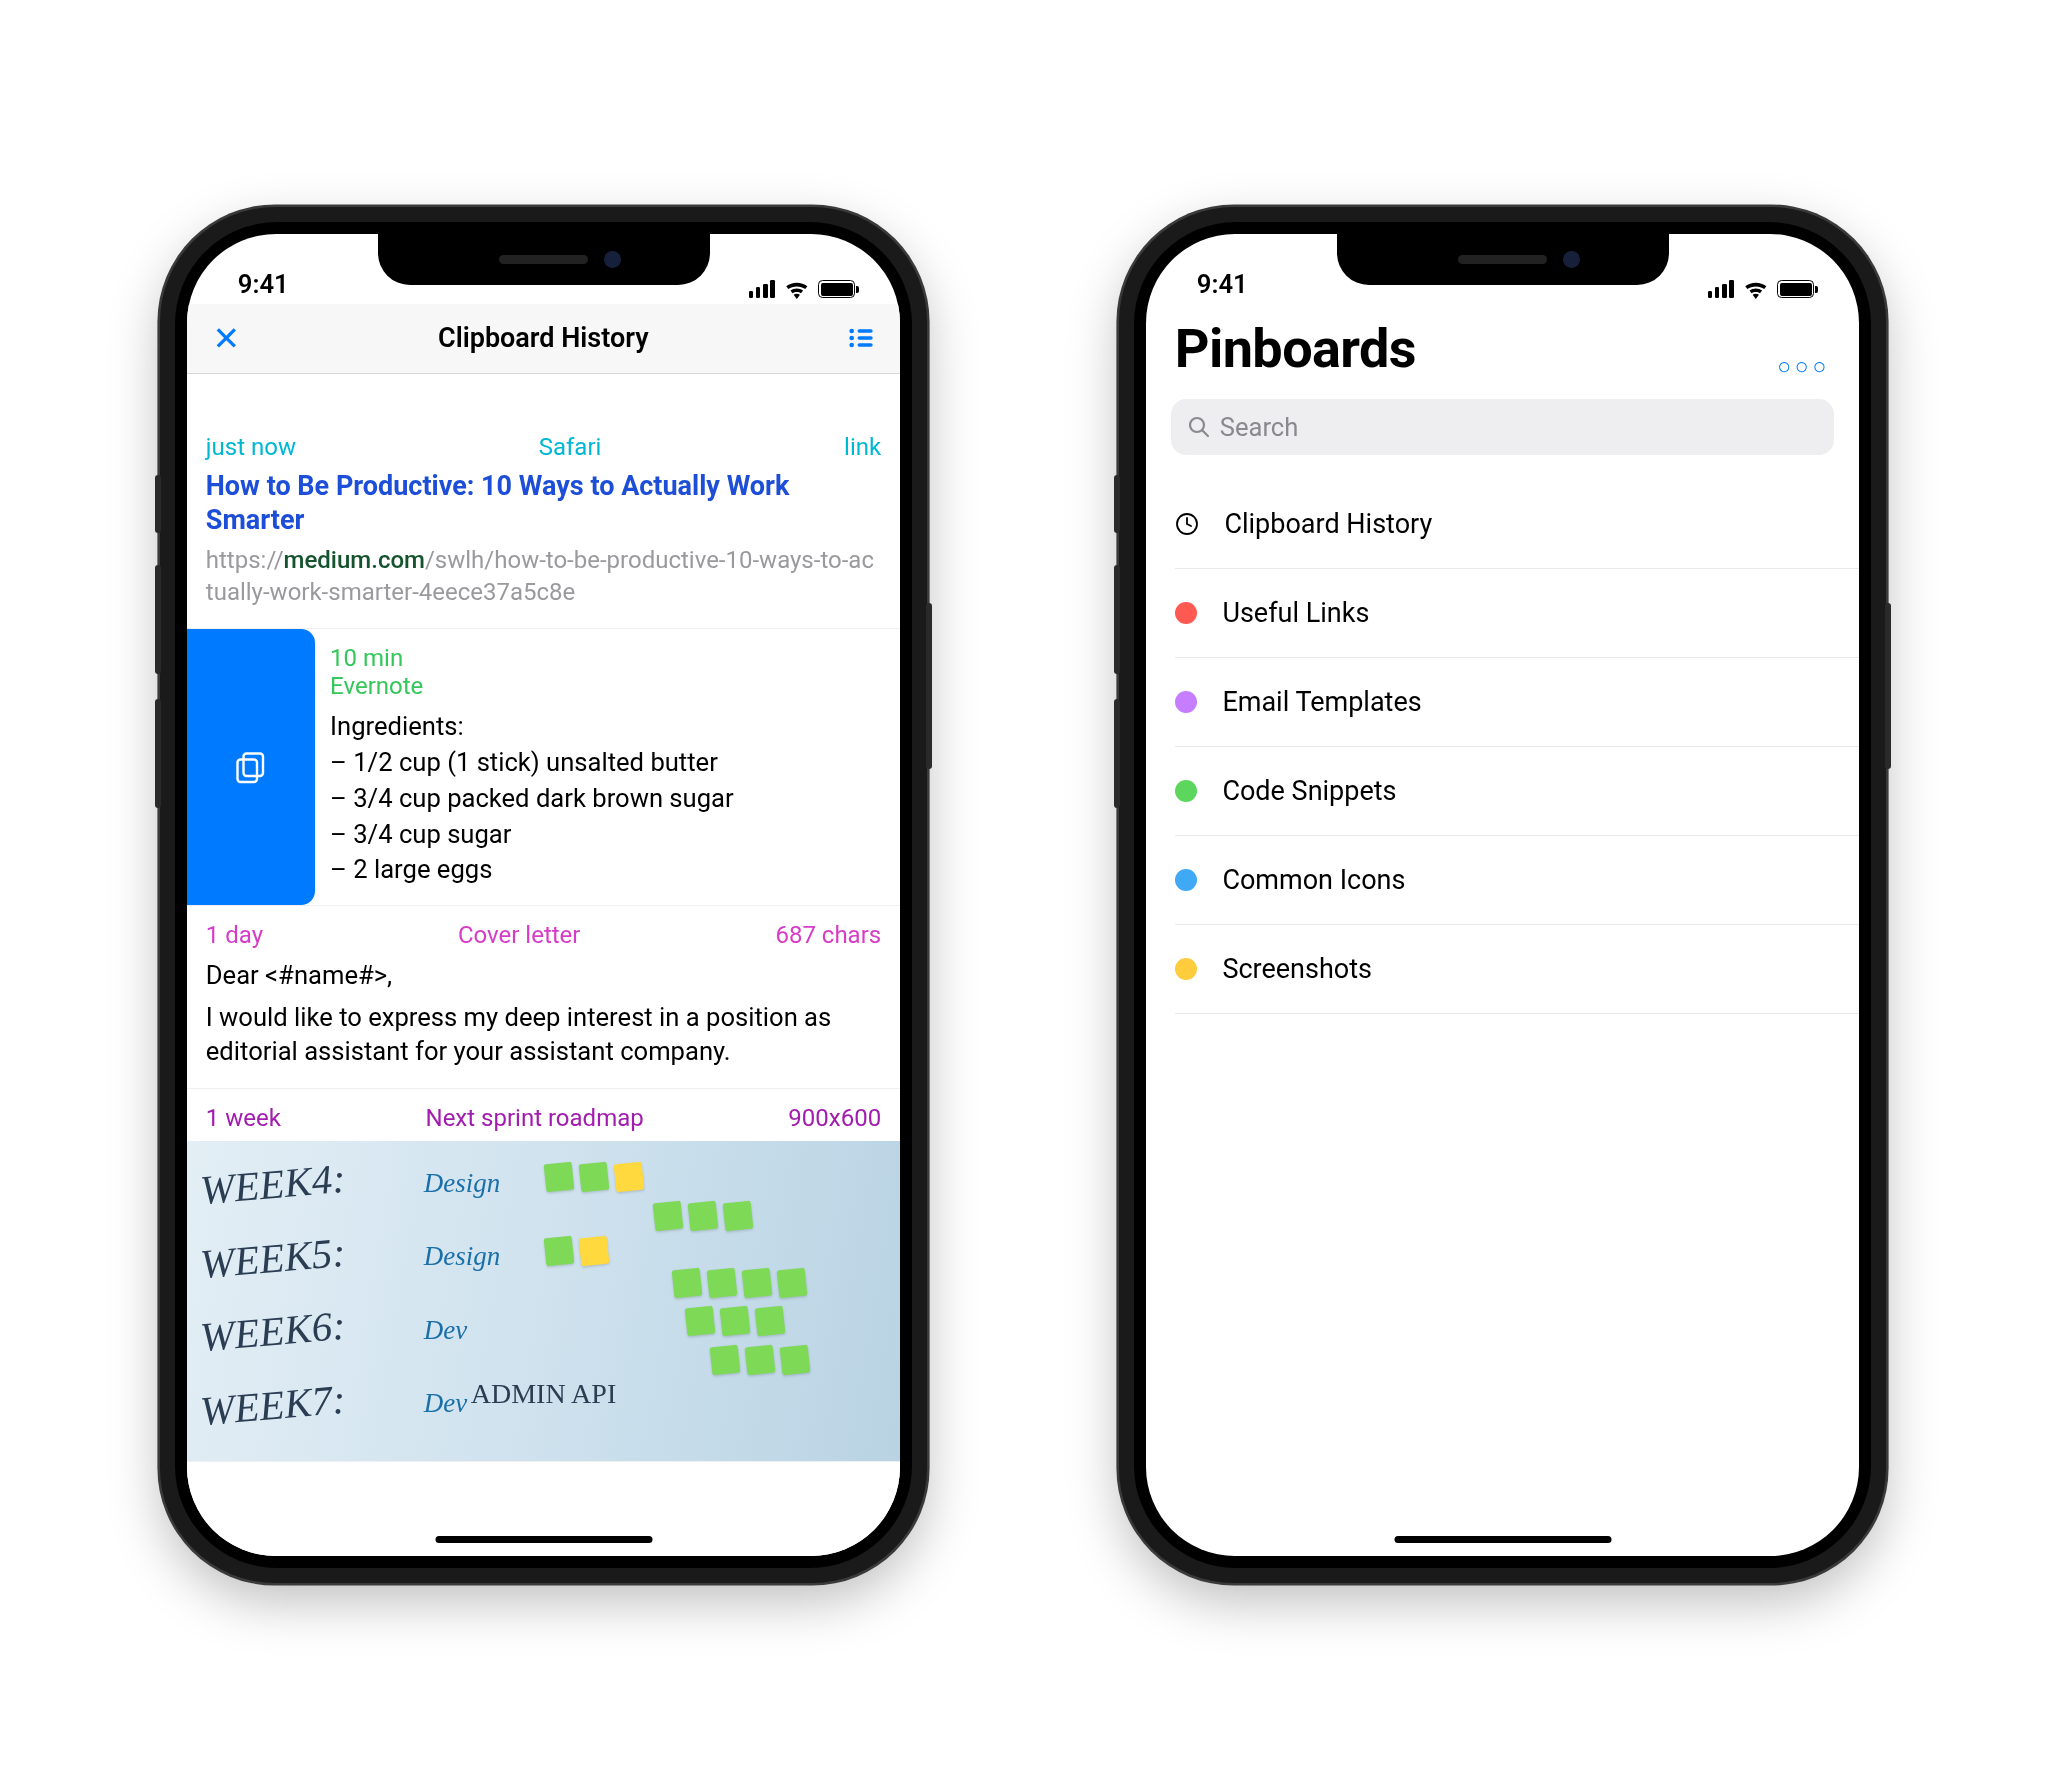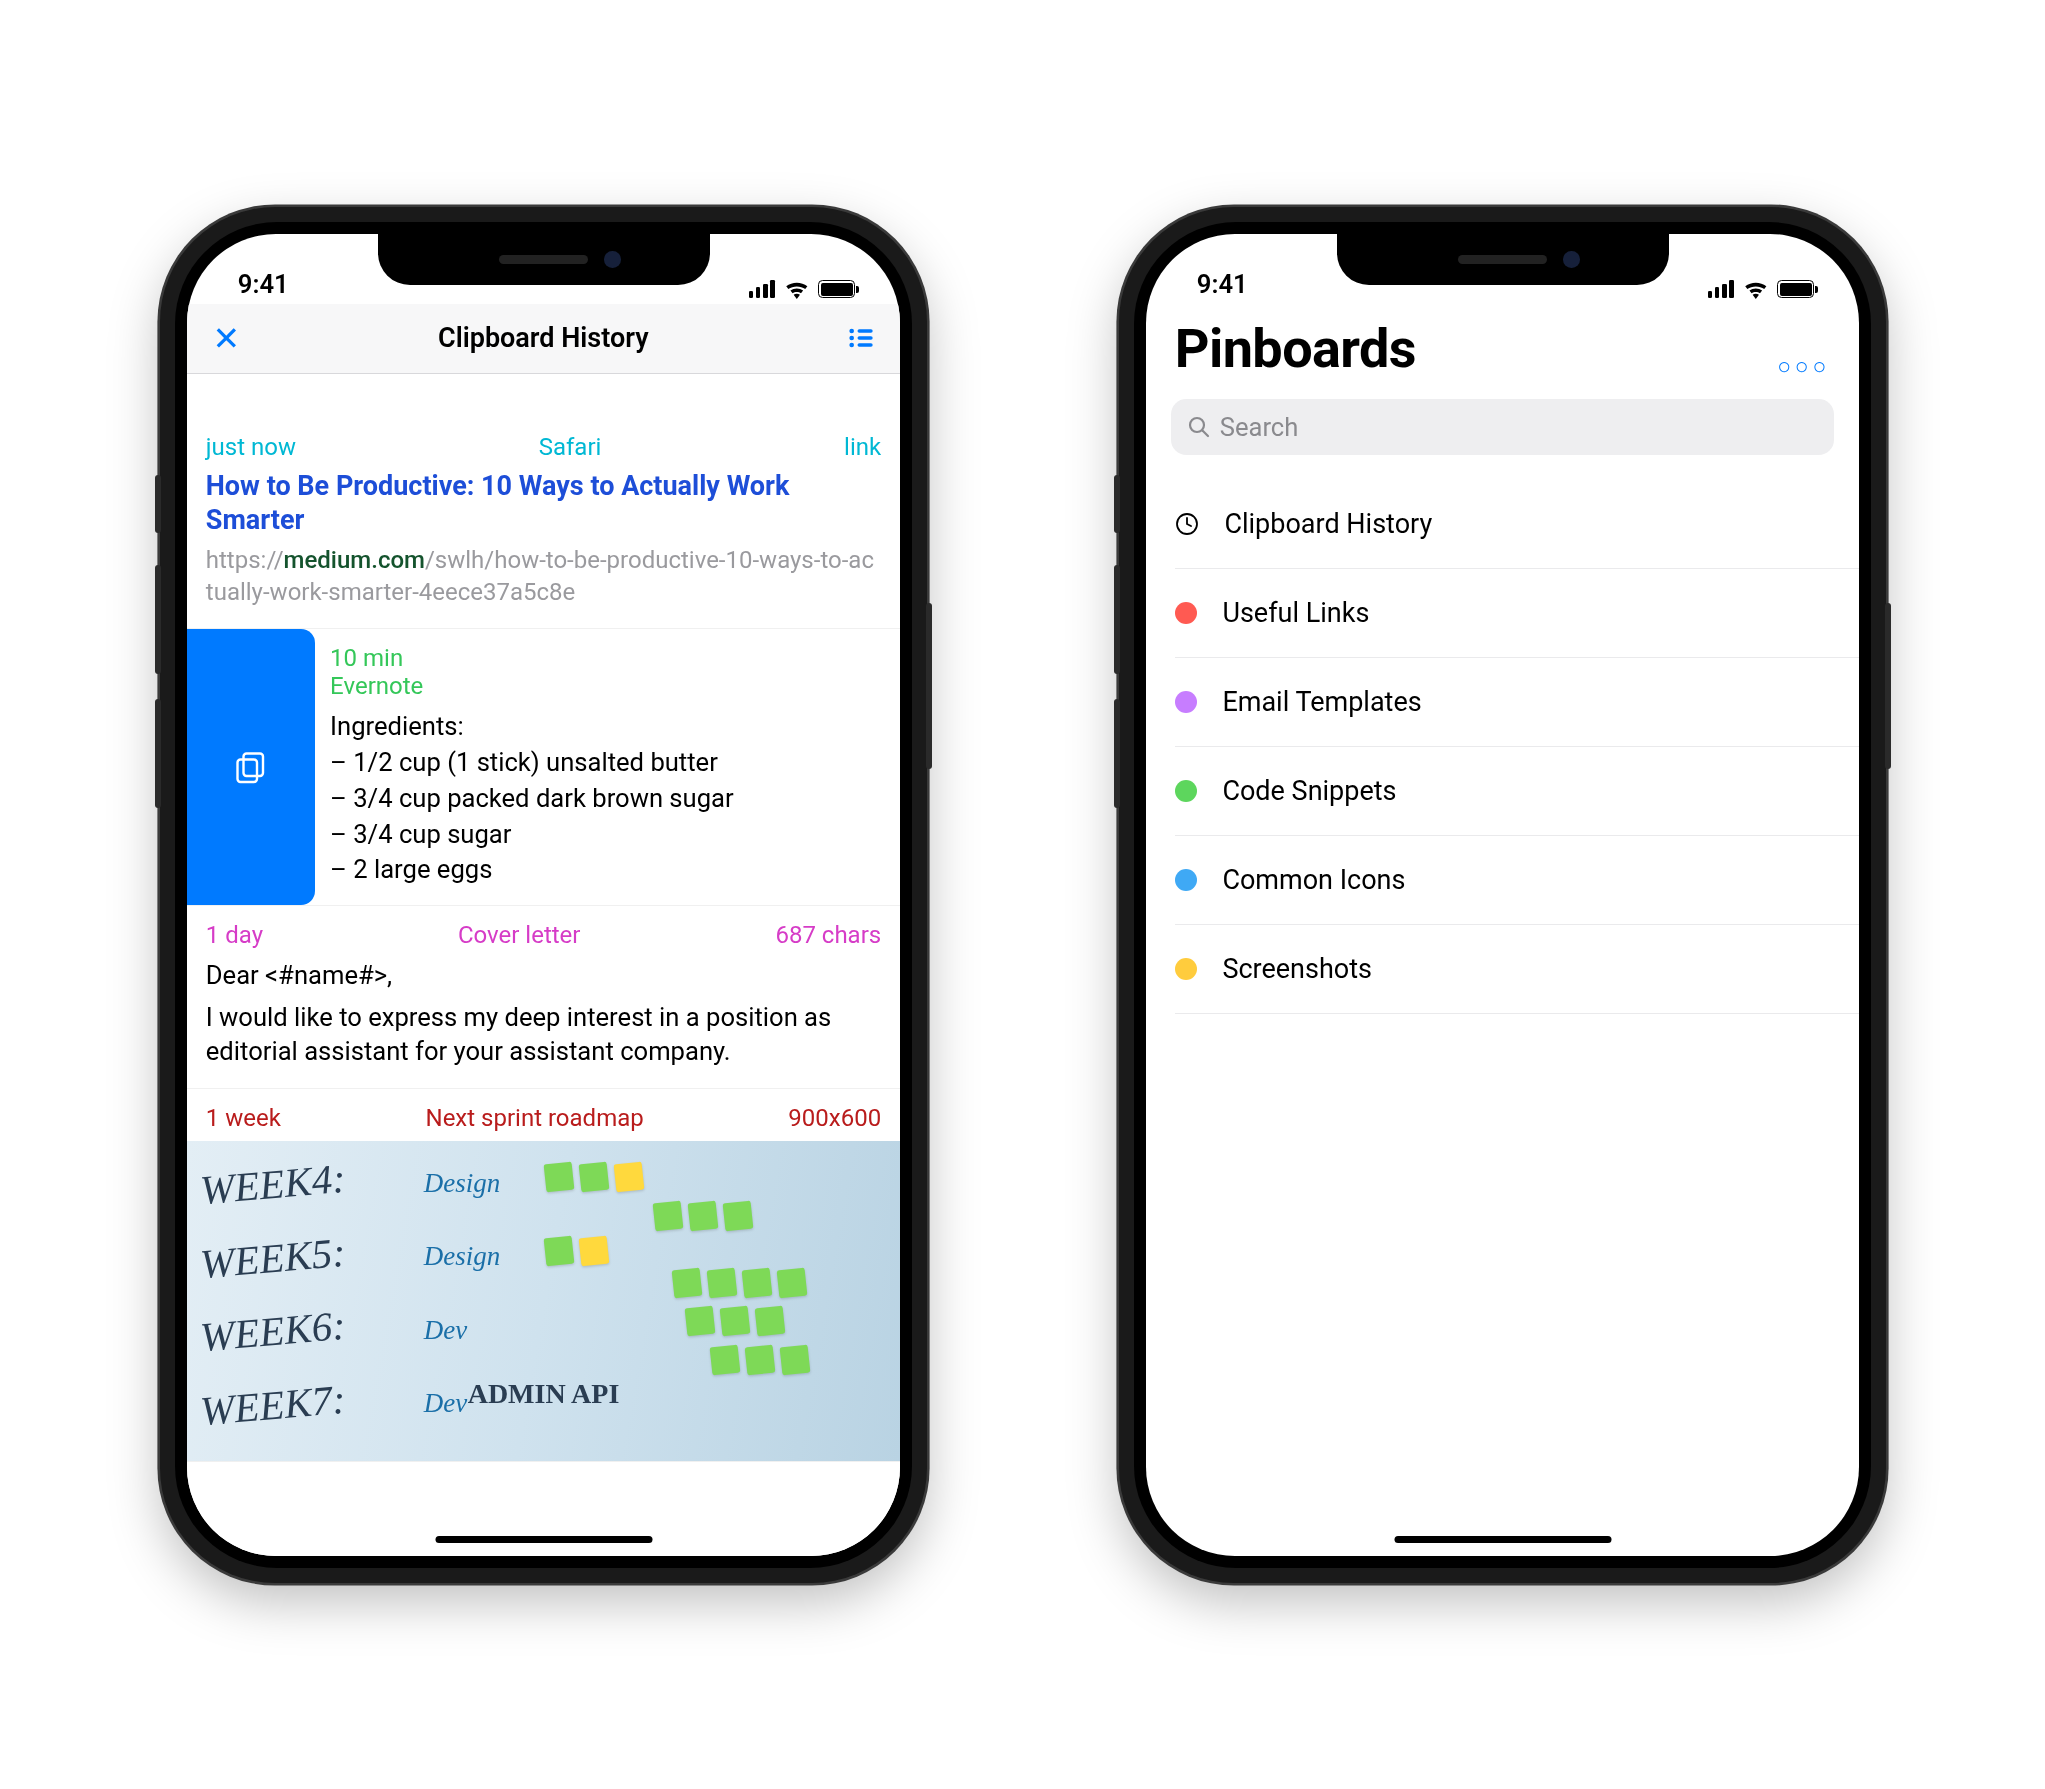--- a/index.html
+++ b/index.html
@@ -118,21 +118,21 @@
     border-bottom: 0.6px solid #f0f0f0;
     padding: 15.3px 19px 19px;
     position:relative;
   }
   .card .meta {
     display:flex; justify-content:space-between; font-size:24px; margin-bottom:9px;
   }
   .teal { color:#00b8d4;margin-top:44px; }
   .green { color:#34c759; }
   .magenta { color:#d63cc7; }
-  .cyan { color:#b91c1c;gap:36px; }
+  .cyan { color:#a21caf;gap:36px; }
 
   .card-title { font-size:27px; font-weight:700; line-height:1.25; margin-bottom:6.4px; color:#1d4ed8;}
   .card-url { font-size:24px; color:#9a9a9e; line-height:1.35; word-break:break-all;}
   .card-url b { color:#14532d; font-weight:500;}
 
   .card2-wrap { display:flex; }
   .swipe-blue {
     width: 128px; background:#007aff; display:flex; align-items:center; justify-content:center;
     border-radius: 0 14px 14px 0;
     margin: 0 11.5px 0 -19px;
@@ -162,21 +162,21 @@
     font-family:"Brush Script MT",cursive;
   }
   .sticky {
     position:absolute; width:28px; height:28px; background:#7ed957; border-radius:2.6px;
     box-shadow:0 1.3px 2.6px rgba(0,0,0,0.15);
     transform: rotate(-6deg);
   }
   .sticky.y { background:#ffd93d; }
   .admin-lbl {
     position:absolute; bottom:51px; left:50%; transform:translateX(-50%);
-    font-family:"Brush Script MT",cursive; font-size:28px; color:#2a3d52;font-weight:bold;
+    font-family:"Brush Script MT",cursive; font-size:28px; color:#2a3d52;
   }
 
   .home-indicator {
     position:absolute; bottom:12.8px; left:50%; transform:translateX(-50%);
     width:217px; height:7.7px; background:#000; border-radius:6.4px;
   }
 
   
   .big-header {
     padding: 12.8px 29px 6.4px;

